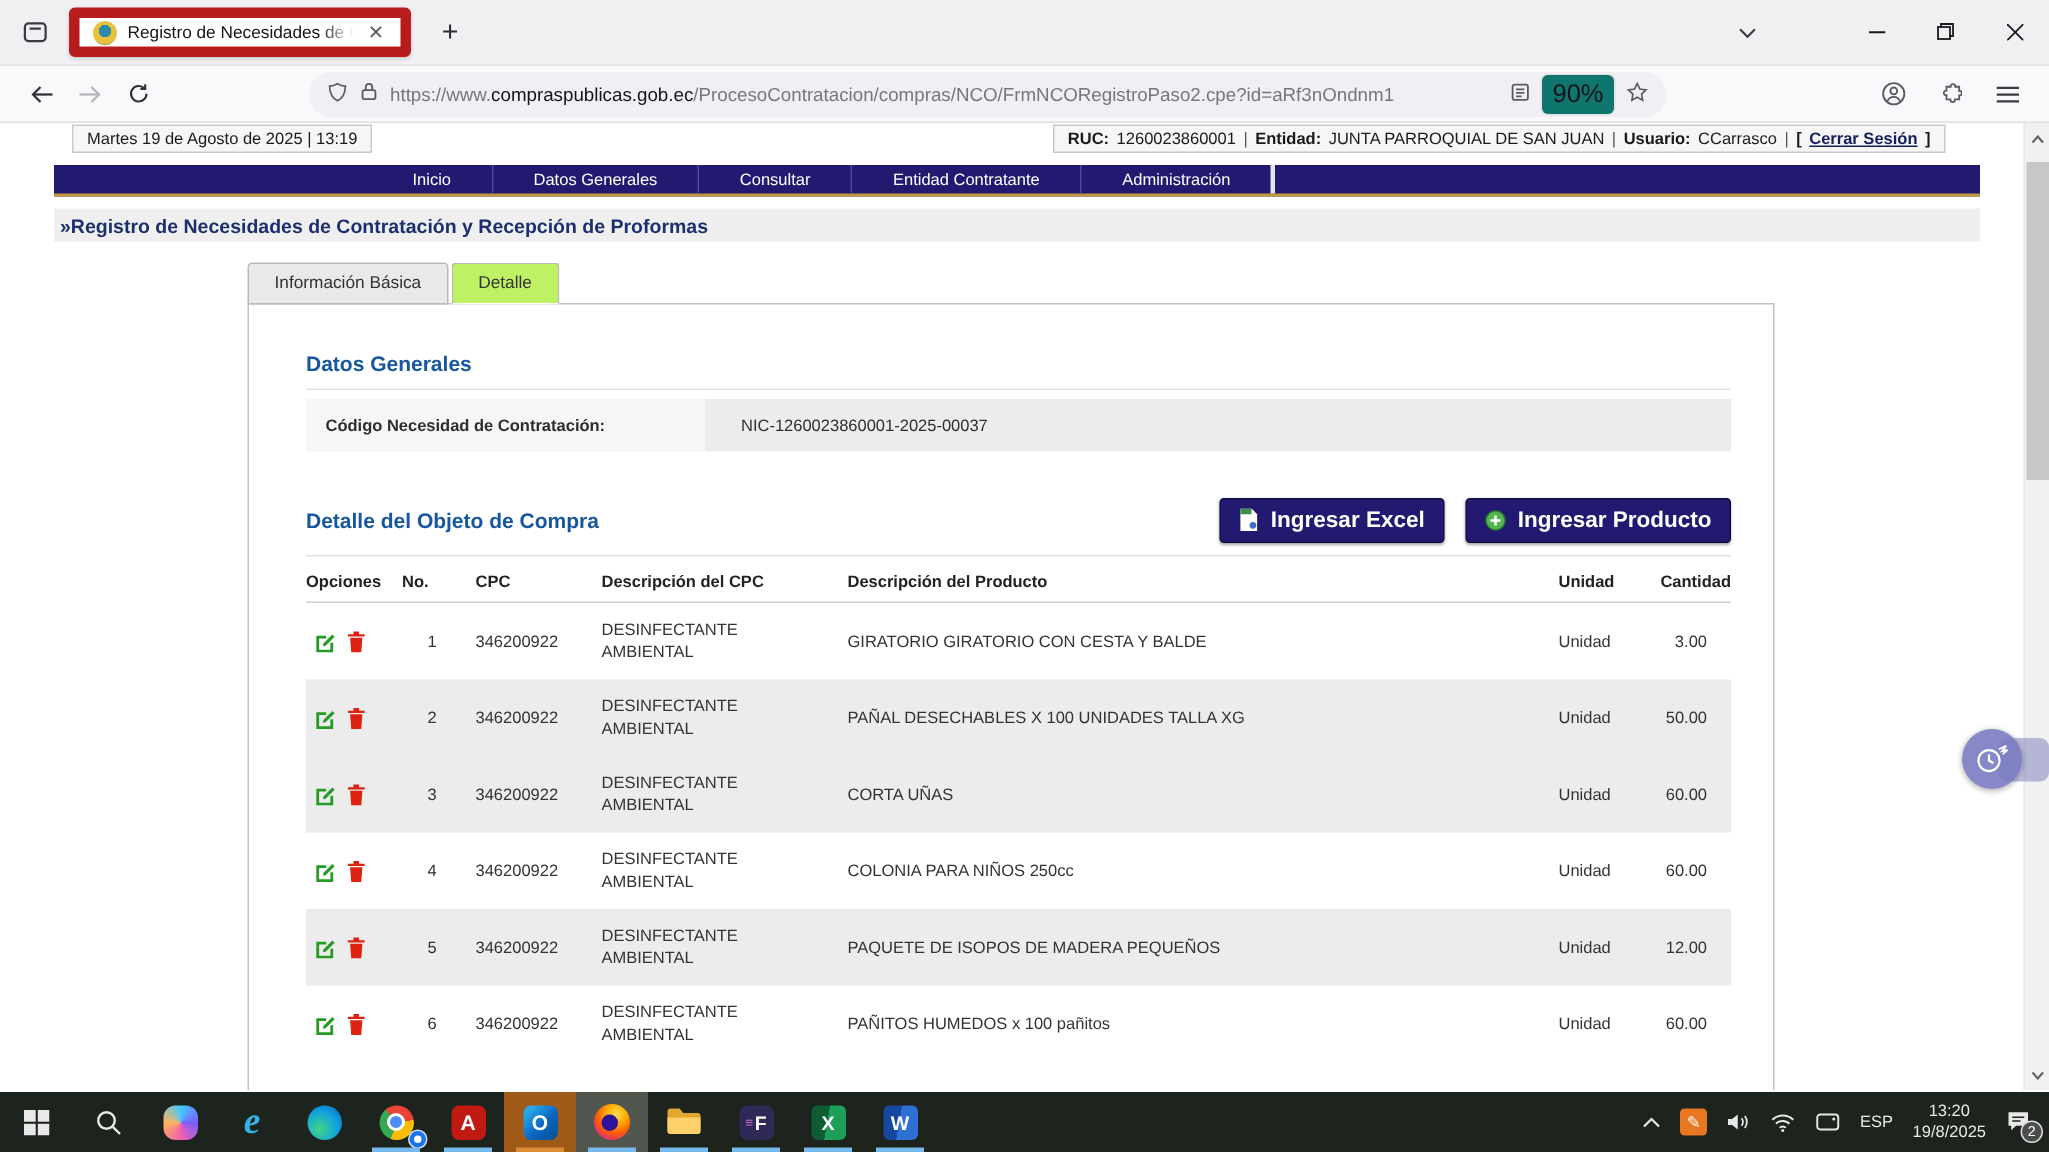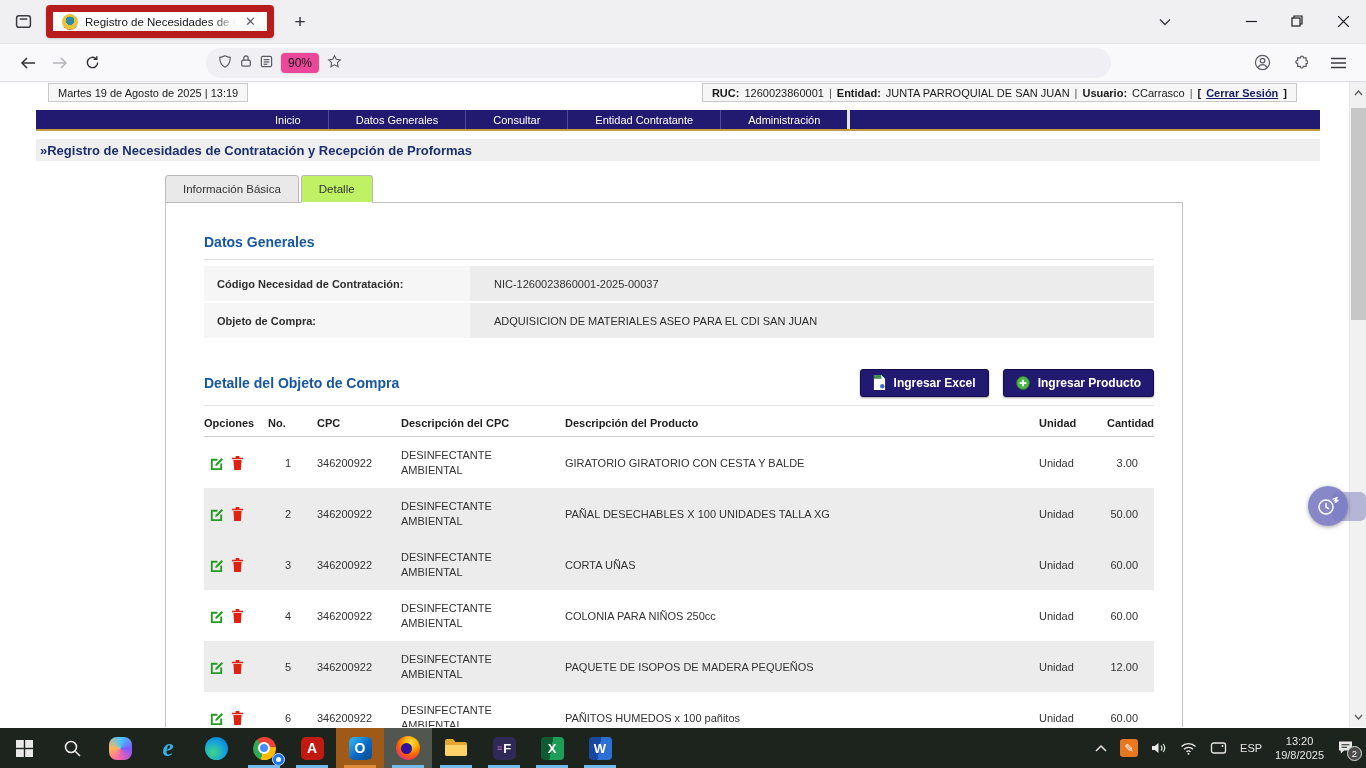--- a/index.html
+++ b/index.html
@@ -19,21 +19,21 @@
   .wincontrols{position:absolute;right:0;top:0;height:42px;display:flex}
   .wc{width:46px;height:100%;display:flex;align-items:center;justify-content:center;color:#1b1b1f}
 
   .toolbar{height:38px;background:#f9f9fb;border-bottom:1px solid #dfdfe3;display:flex;align-items:center;padding:0 12px}
   .tbtn{width:32px;height:28px;display:flex;align-items:center;justify-content:center;font-size:16px;color:#2f2f36;border-radius:4px}
   .tbtn.disabled{color:#b4b4ba}
   .urlbar{margin-left:98px;width:905px;height:30px;background:#f0f0f4;border-radius:15px;display:flex;align-items:center;gap:8px;padding:0 12px;font-size:12.5px}
   .u-scheme,.u-path{color:#76767f}
   .u-domain{color:#15141a}
   .u-text{white-space:nowrap;overflow:hidden;flex:1;-webkit-mask-image:linear-gradient(to right,#000 96%,transparent);mask-image:linear-gradient(to right,#000 96%,transparent)}
-  .zoompill{background:#ec4899;border-radius:4px;padding:3px 7px;font-size:12px;color:#15141a;box-shadow:0 0 0 1px rgba(0,0,0,.06)}
+  .zoompill{background:#0f766e;border-radius:4px;padding:3px 7px;font-size:17px;color:#15141a;box-shadow:0 0 0 1px rgba(0,0,0,.06)}
   .rightbtns{margin-left:auto;display:flex;gap:6px}
 
   
   .page{position:relative;height:645px;background:#fff;overflow:hidden}
   .sessionbox{position:absolute;top:1px;height:19px;background:#f6f6f6;border:1px solid #c9c9c9;display:flex;align-items:center;gap:5px;font-size:11px;color:#1a1a1a;padding:0 9px;white-space:nowrap}
   .sb-left{left:48px}
   .sb-right{right:69px}
   .sessionbox b{font-weight:bold}
   .logout-link{color:#141e5e;font-weight:bold;text-decoration:underline;cursor:pointer}
   .sep{color:#555}
@@ -54,21 +54,21 @@
   .dg-heading{margin-top:31px}
   .rule{height:1px;background:#e2e2e2;margin-top:9px}
   .dg-row{display:flex;min-height:35px;background:#f6f6f6}
   .dg-row.first{margin-top:6px}
   .dg-row.second{margin-top:2px}
   .dg-label{width:266px;display:flex;align-items:center;padding-left:13px;font-weight:bold;font-size:11px;color:#2e2e2e}
   .dg-value{flex:1;background:#ececec;display:flex;align-items:center;padding-left:24px;font-size:11px;color:#2e2e2e}
 
   .doc-row{margin-top:31px;display:flex;align-items:center;justify-content:space-between}
   .btns{display:flex;gap:14px}
-  .btn{background:#221a70;color:#fff;font-weight:bold;font-size:12px;padding:5px 12px 6px;border-radius:3px;display:flex;align-items:center;gap:8px;border:1px solid #120b45;box-shadow:0 1px 2px rgba(0,0,0,.35);cursor:pointer}
+  .btn{background:#221a70;color:#fff;font-weight:bold;font-size:15px;padding:5px 12px 6px;border-radius:3px;display:flex;align-items:center;gap:8px;border:1px solid #120b45;box-shadow:0 1px 2px rgba(0,0,0,.35);cursor:pointer}
   .rule2{height:1px;background:#e2e2e2;margin-top:8px}
 
   .grid{display:grid;grid-template-columns:64px 40px 84px 173px 1fr 60px 55px;font-size:11px;color:#333}
   .thead{margin-top:11px;padding-bottom:7px;border-bottom:1px solid #cfcfcf;font-weight:bold;color:#222;align-items:end}
   .trow{min-height:51px;align-items:center}
   .tbody .trow:nth-child(2),.tbody .trow:nth-child(3),.tbody .trow:nth-child(5){background:#ececec}
   .c-no{text-align:center}
   .c-cpc{padding-left:9px}
   .c-cpcdesc{padding:6px 58px 6px 9px;line-height:1.3}
   .c-qty{text-align:right;padding-right:16px}
@@ -188,20 +188,21 @@
         </svg>
       </div>
     <div class="urlbar">
       <span><svg width="14" height="15" viewBox="0 0 16 16" fill="none" stroke="#5b5b66" stroke-width="1.3">
             <path d="M8 1.5c2 1.2 4 1.8 6 1.8 0 6-2.5 9.5-6 11.2C4.5 12.8 2 9.3 2 3.3c2 0 4-.6 6-1.8z"></path>
           </svg></span>
       <span><svg width="12" height="14" viewBox="0 0 14 16" fill="none" stroke="#5b5b66" stroke-width="1.4">
             <rect x="2" y="7" width="10" height="7" rx="1.5"></rect>
             <path d="M4.5 7V4.5a2.5 2.5 0 0 1 5 0V7"></path>
           </svg></span>
+      <span class="u-text"><span class="u-scheme">https://www.</span><span class="u-domain">compraspublicas.gob.ec</span><span class="u-path">/ProcesoContratacion/compras/NCO/FrmNCORegistroPaso2.cpe?id=aRf3nOndnm1</span></span>
       <span><svg width="13" height="13" viewBox="0 0 14 14" fill="none" stroke="#5b5b66" stroke-width="1.3">
             <rect x="1.5" y="1.5" width="11" height="11" rx="1.5"></rect>
             <line x1="4" y1="5" x2="10" y2="5"></line>
             <line x1="4" y1="7.5" x2="10" y2="7.5"></line>
             <line x1="4" y1="10" x2="8" y2="10"></line>
           </svg></span>
       <span class="zoompill">90%</span>
       <span><svg width="15" height="15" viewBox="0 0 16 16" fill="none" stroke="#5b5b66" stroke-width="1.2">
             <path d="M8 1.8l1.9 3.9 4.3.6-3.1 3 .7 4.3L8 11.6l-3.8 2 .7-4.3-3.1-3 4.3-.6z"></path>
           </svg></span>
@@ -266,24 +267,20 @@
 
     <div class="panel">
 
       <div class="h-blue dg-heading">Datos Generales</div>
       <div class="rule"></div>
 
       <div class="dg-row first">
         <div class="dg-label">Código Necesidad de Contratación:</div>
         <div class="dg-value">NIC-1260023860001-2025-00037</div>
       </div>
-      <div class="dg-row second">
-        <div class="dg-label">Objeto de Compra:</div>
-        <div class="dg-value">ADQUISICION DE MATERIALES ASEO PARA EL CDI SAN JUAN</div>
-      </div>
 
       <div class="doc-row">
         <div class="h-blue">Detalle del Objeto de Compra</div>
         <div class="btns">
           <div class="btn">
             <svg width="13" height="15" viewBox="0 0 14 16">
                 <path fill="#fff" d="M1 0h8l4 4v12H1z"></path>
                 <path fill="#3f8f4a" d="M1 0h8v4H1z"></path>
                 <circle cx="10" cy="12" r="2.4" fill="#3f6fc0"></circle>
               </svg>

